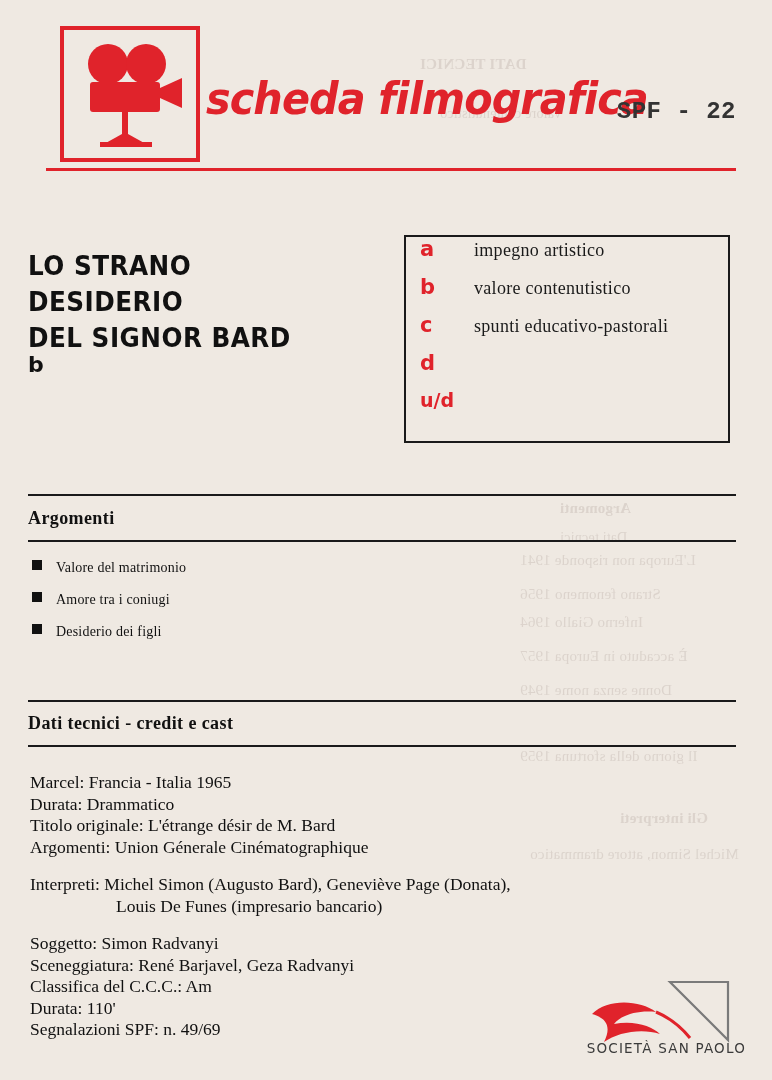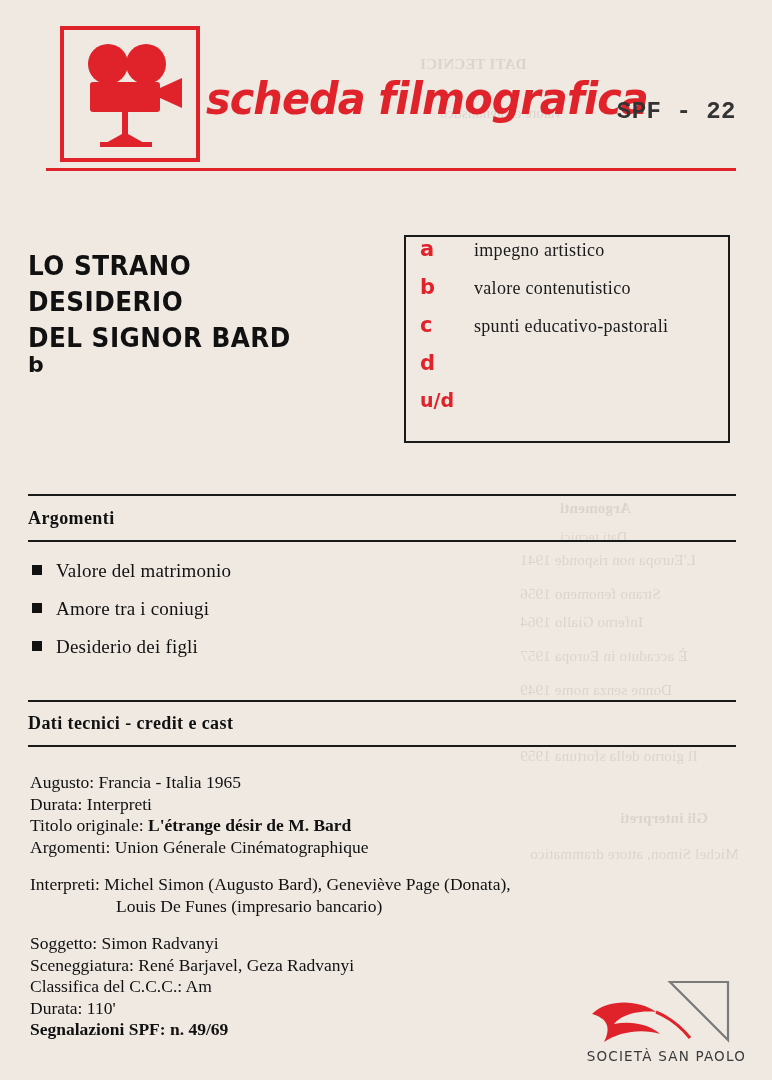--- a/index.html
+++ b/index.html
@@ -181,52 +181,52 @@
     width: 10px;
     height: 10px;
     background: #111;
     margin-right: 14px;
     flex: 0 0 auto;
     position: relative;
     top: -2px;
   }
   .arg-text {
     font-family: "Liberation Serif", serif;
-    font-size: 19px;
+    font-size: 14px;
     color: #111;
     letter-spacing: 0.2px;
   }
 
   
   .credits {
     position: absolute;
     left: 30px;
     top: 772px;
     width: 560px;
     font-family: "Liberation Serif", serif;
     font-size: 17.5px;
     line-height: 21.5px;
     color: #111;
   }
   .credits .grp { margin-bottom: 16px; }
-  .credits .b { font-weight: bold; margin-top: 37px; }
+  .credits .b { font-weight: normal; margin-top: 37px; }
   .credits .indent { display: block; padding-left: 86px; }
 
   
   .pub {
     position: absolute;
     right: 24px;
     bottom: 18px;
     width: 170px;
     height: 82px;
   }
   .pub-name {
     position: absolute;
     right: 26px;
-    bottom: 16px;
+    bottom: 24px;
     font-family: "DejaVu Sans", sans-serif;
     font-size: 13.5px;
     letter-spacing: 1.2px;
     color: #3a3a3a;
   }
 </style>
 </head>
 <body>
 
 <div class="page">
@@ -307,26 +307,26 @@
     </div>
   </div>
 
   <div class="rule" style="top:700px;"></div>
   <div class="section-label" style="top:713px;">Dati  tecnici - credit e cast</div>
   <div class="rule" style="top:745px;"></div>
 
   <div class="credits">
     <div class="grp">
       <div>
-        <span>Augusto:</span>
+        <span>Marcel:</span>
         <span>Francia - Italia 1965</span>
       </div>
       <div>
         <span>Durata:</span>
-        <span>Interpreti</span>
+        <span>Drammatico</span>
       </div>
       <div>
         <span>Titolo originale:</span>
         <span class="b">L'étrange désir de M. Bard</span>
       </div>
       <div>
         <span>Argomenti:</span>
         <span>Union Génerale Cinématographique</span>
       </div>
     </div>

